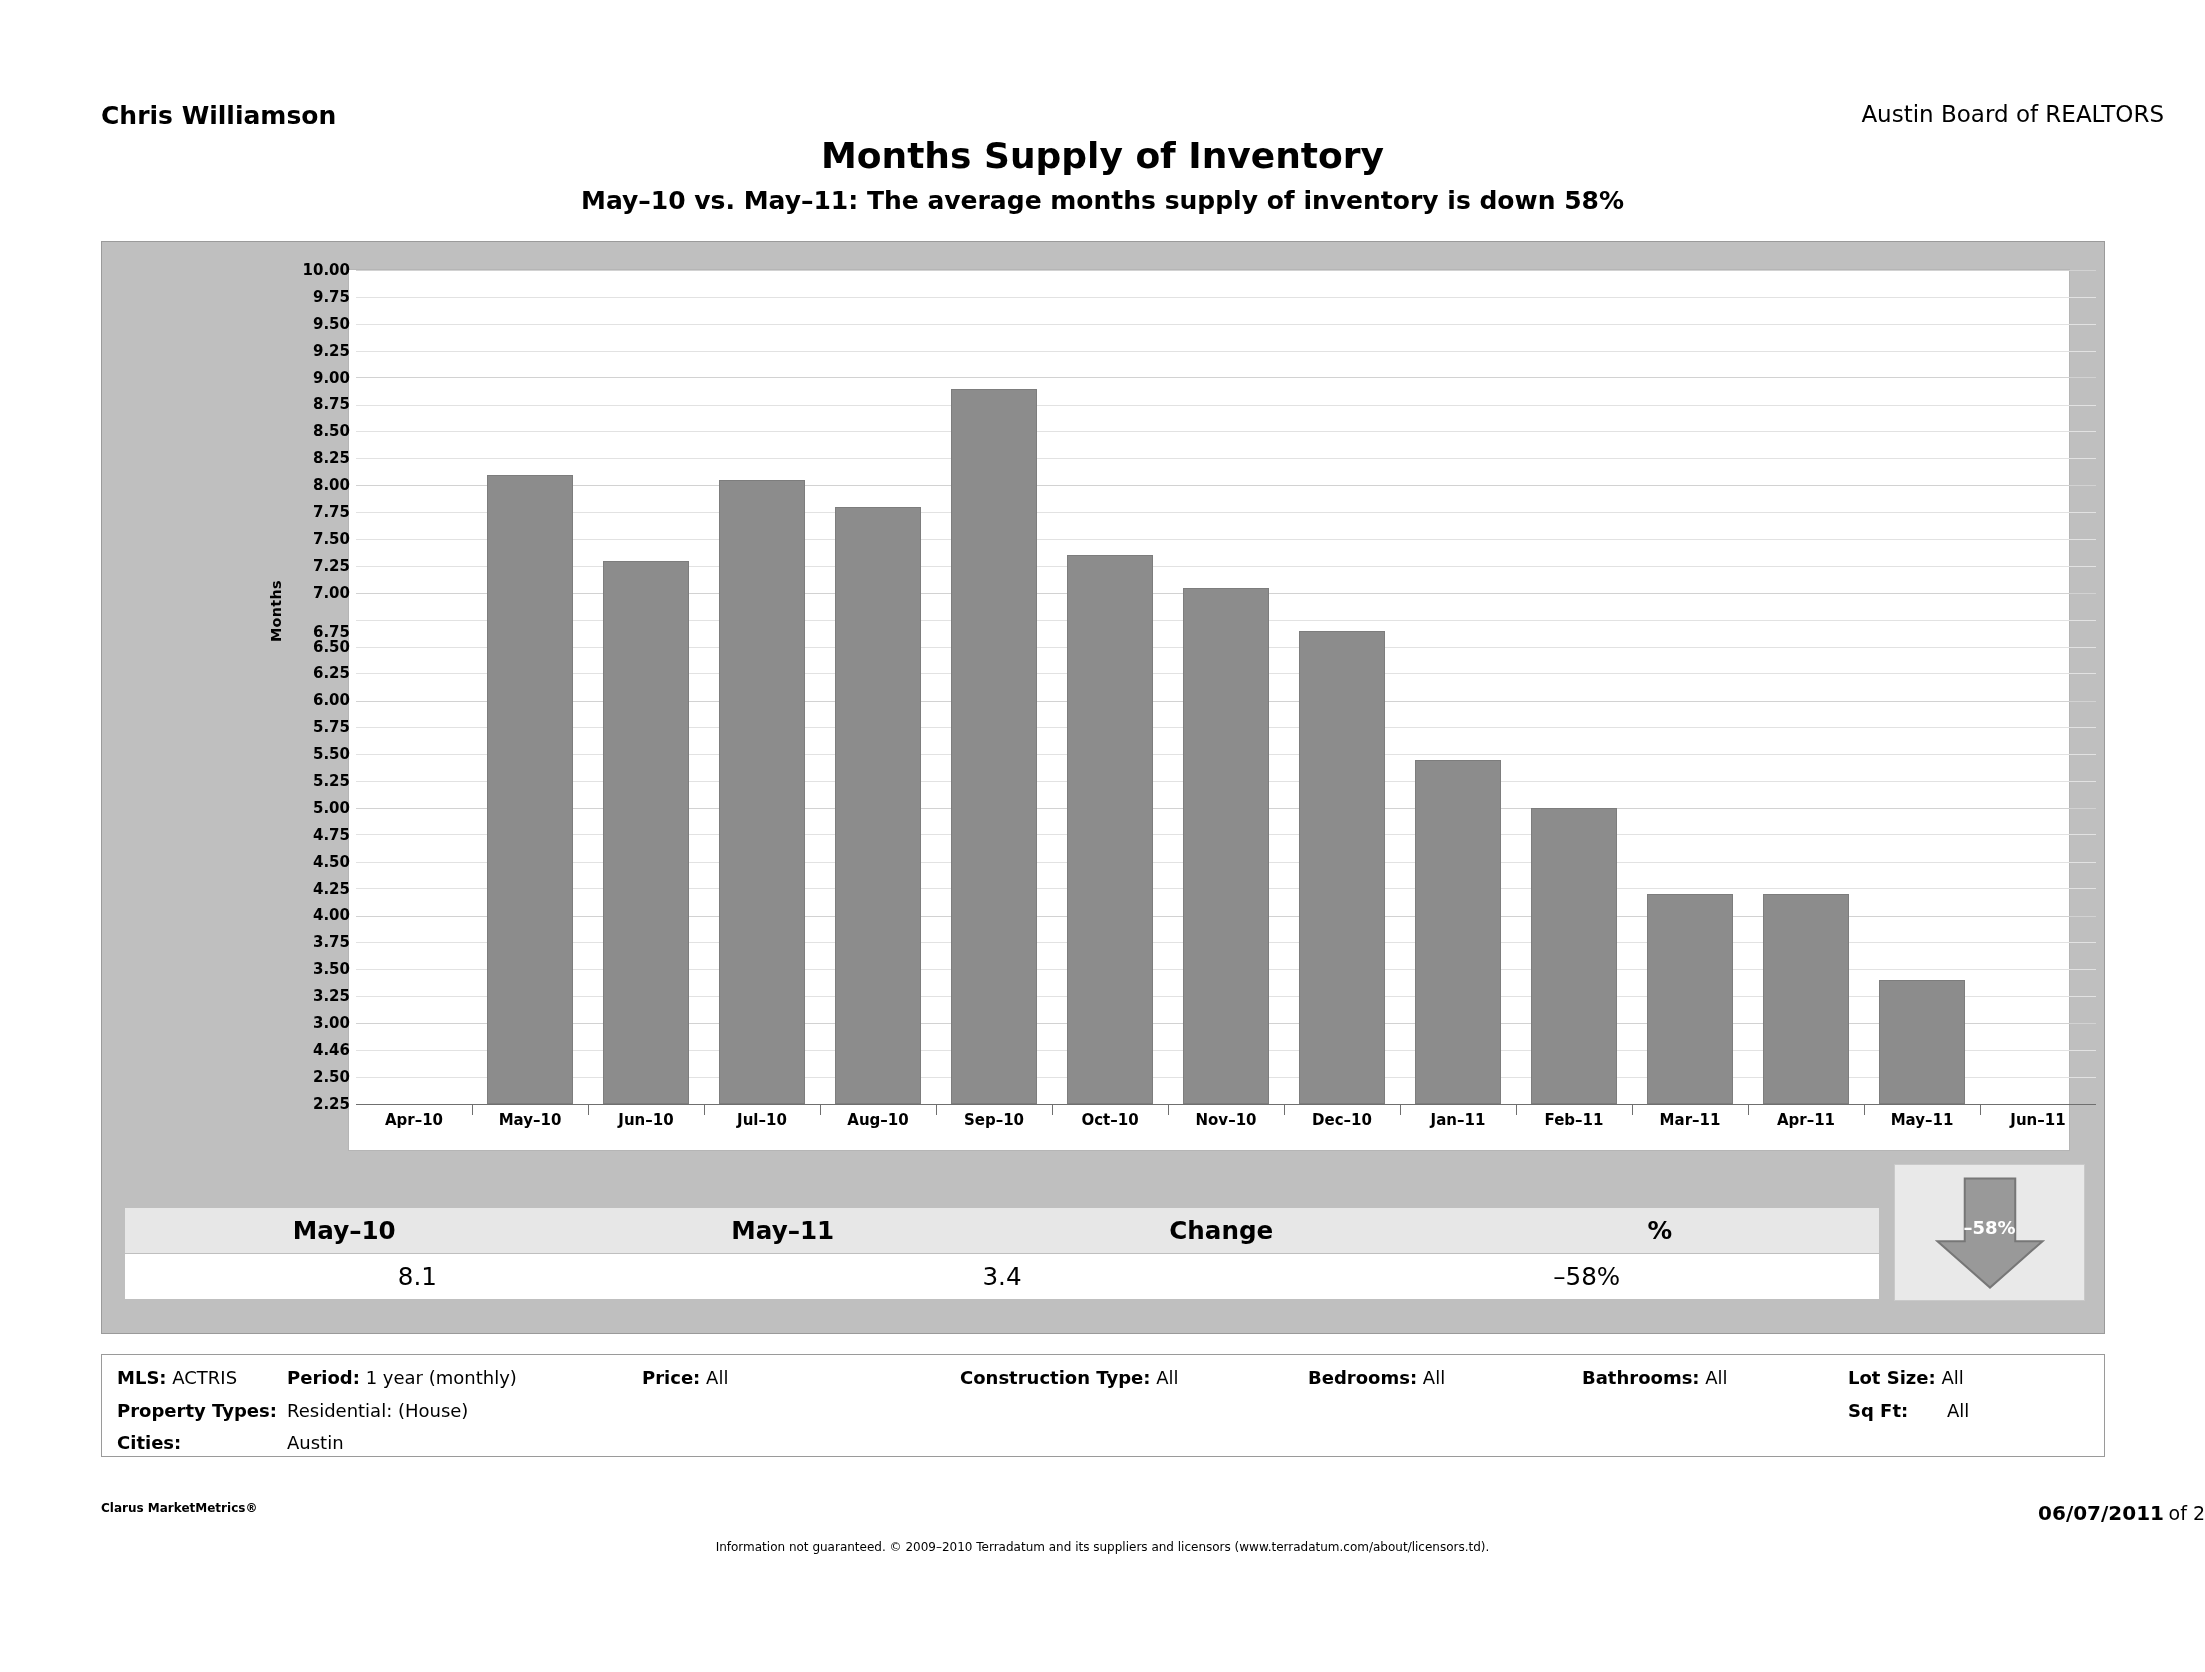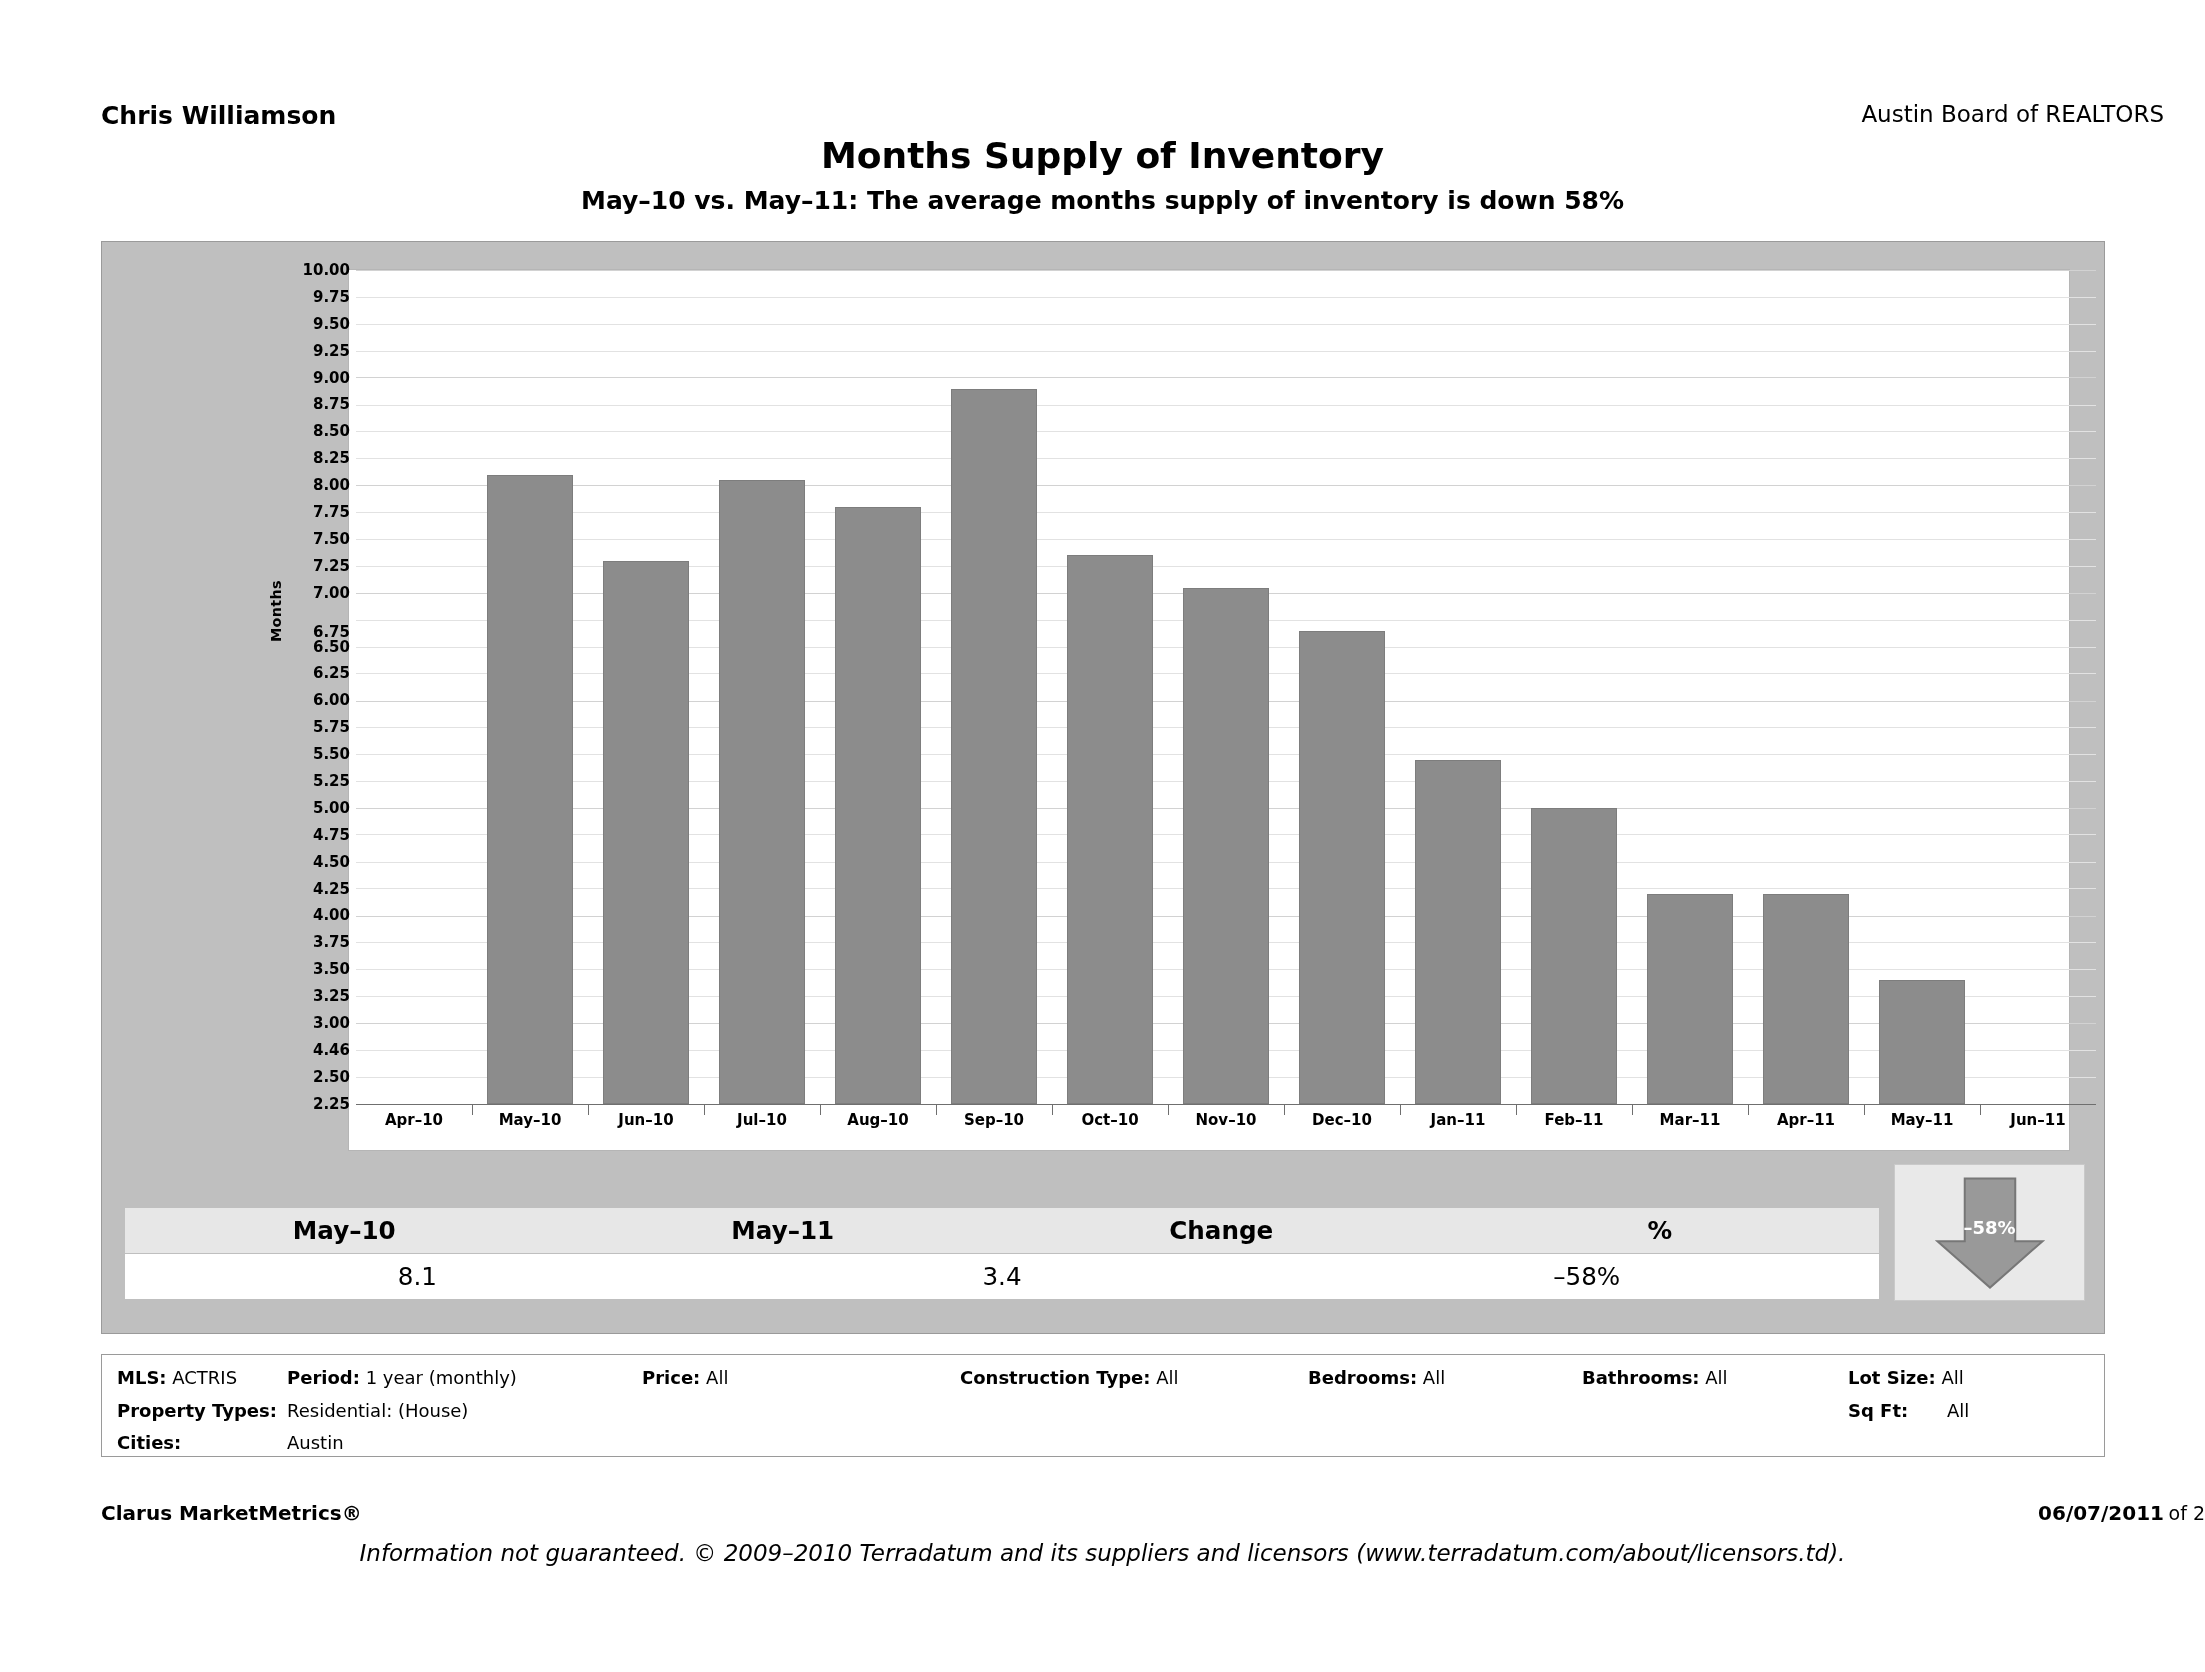--- a/index.html
+++ b/index.html
@@ -238,21 +238,21 @@
     font-size: 18px;
     white-space: nowrap;
   }
   .crit-item b { font-weight: bold; }
 
   
   .foot-left {
     position: absolute;
     left: 101px;
     top: 1501px;
-    font-size: 20px;
+    font-size: 12px;
     font-weight: bold;
   }
   .foot-center {
     position: absolute;
     left: 0; right: 0;
     top: 1502px;
     text-align: right;
     font-size: 19px;
   }
   .foot-right {
@@ -260,22 +260,21 @@
     right: 41px;
     top: 1501px;
     font-size: 20px;
     font-weight: bold;
   }
   .disclaimer {
     position: absolute;
     left: 0; right: 0;
     top: 1540px;
     text-align: center;
-    font-size: 23px;
-    font-style: italic;
+    font-size: 12px;
   }
 </style>
 </head>
 <body>
 
 <div class="page">
 
   <div class="hdr-left">Chris Williamson</div>
   <div class="hdr-right">Austin Board of REALTORS</div>
   <div class="title">Months Supply of Inventory</div>

